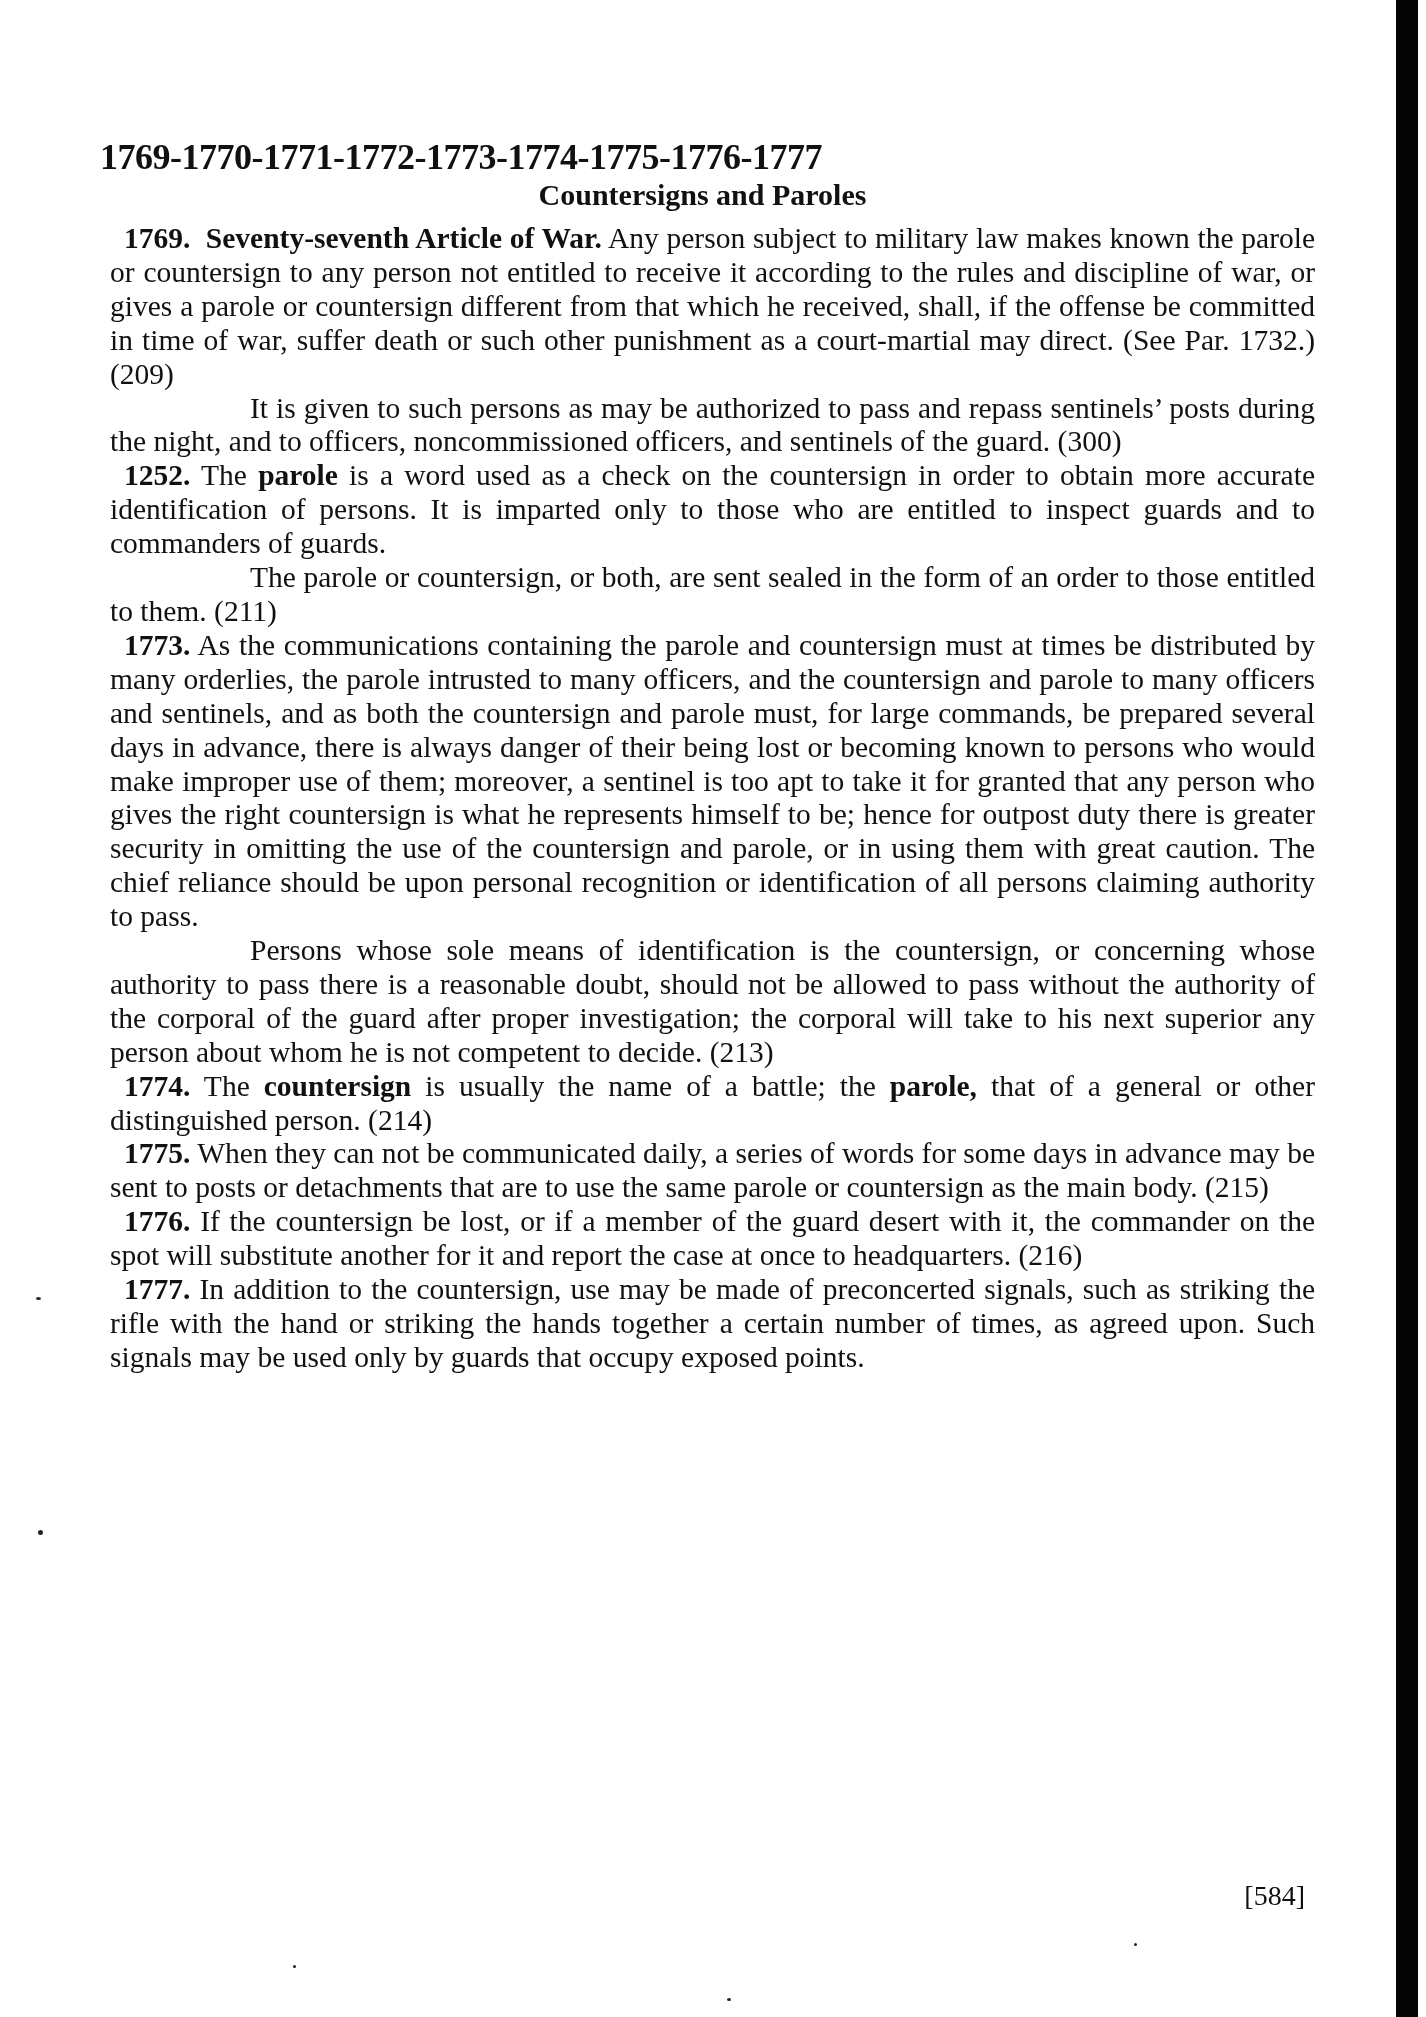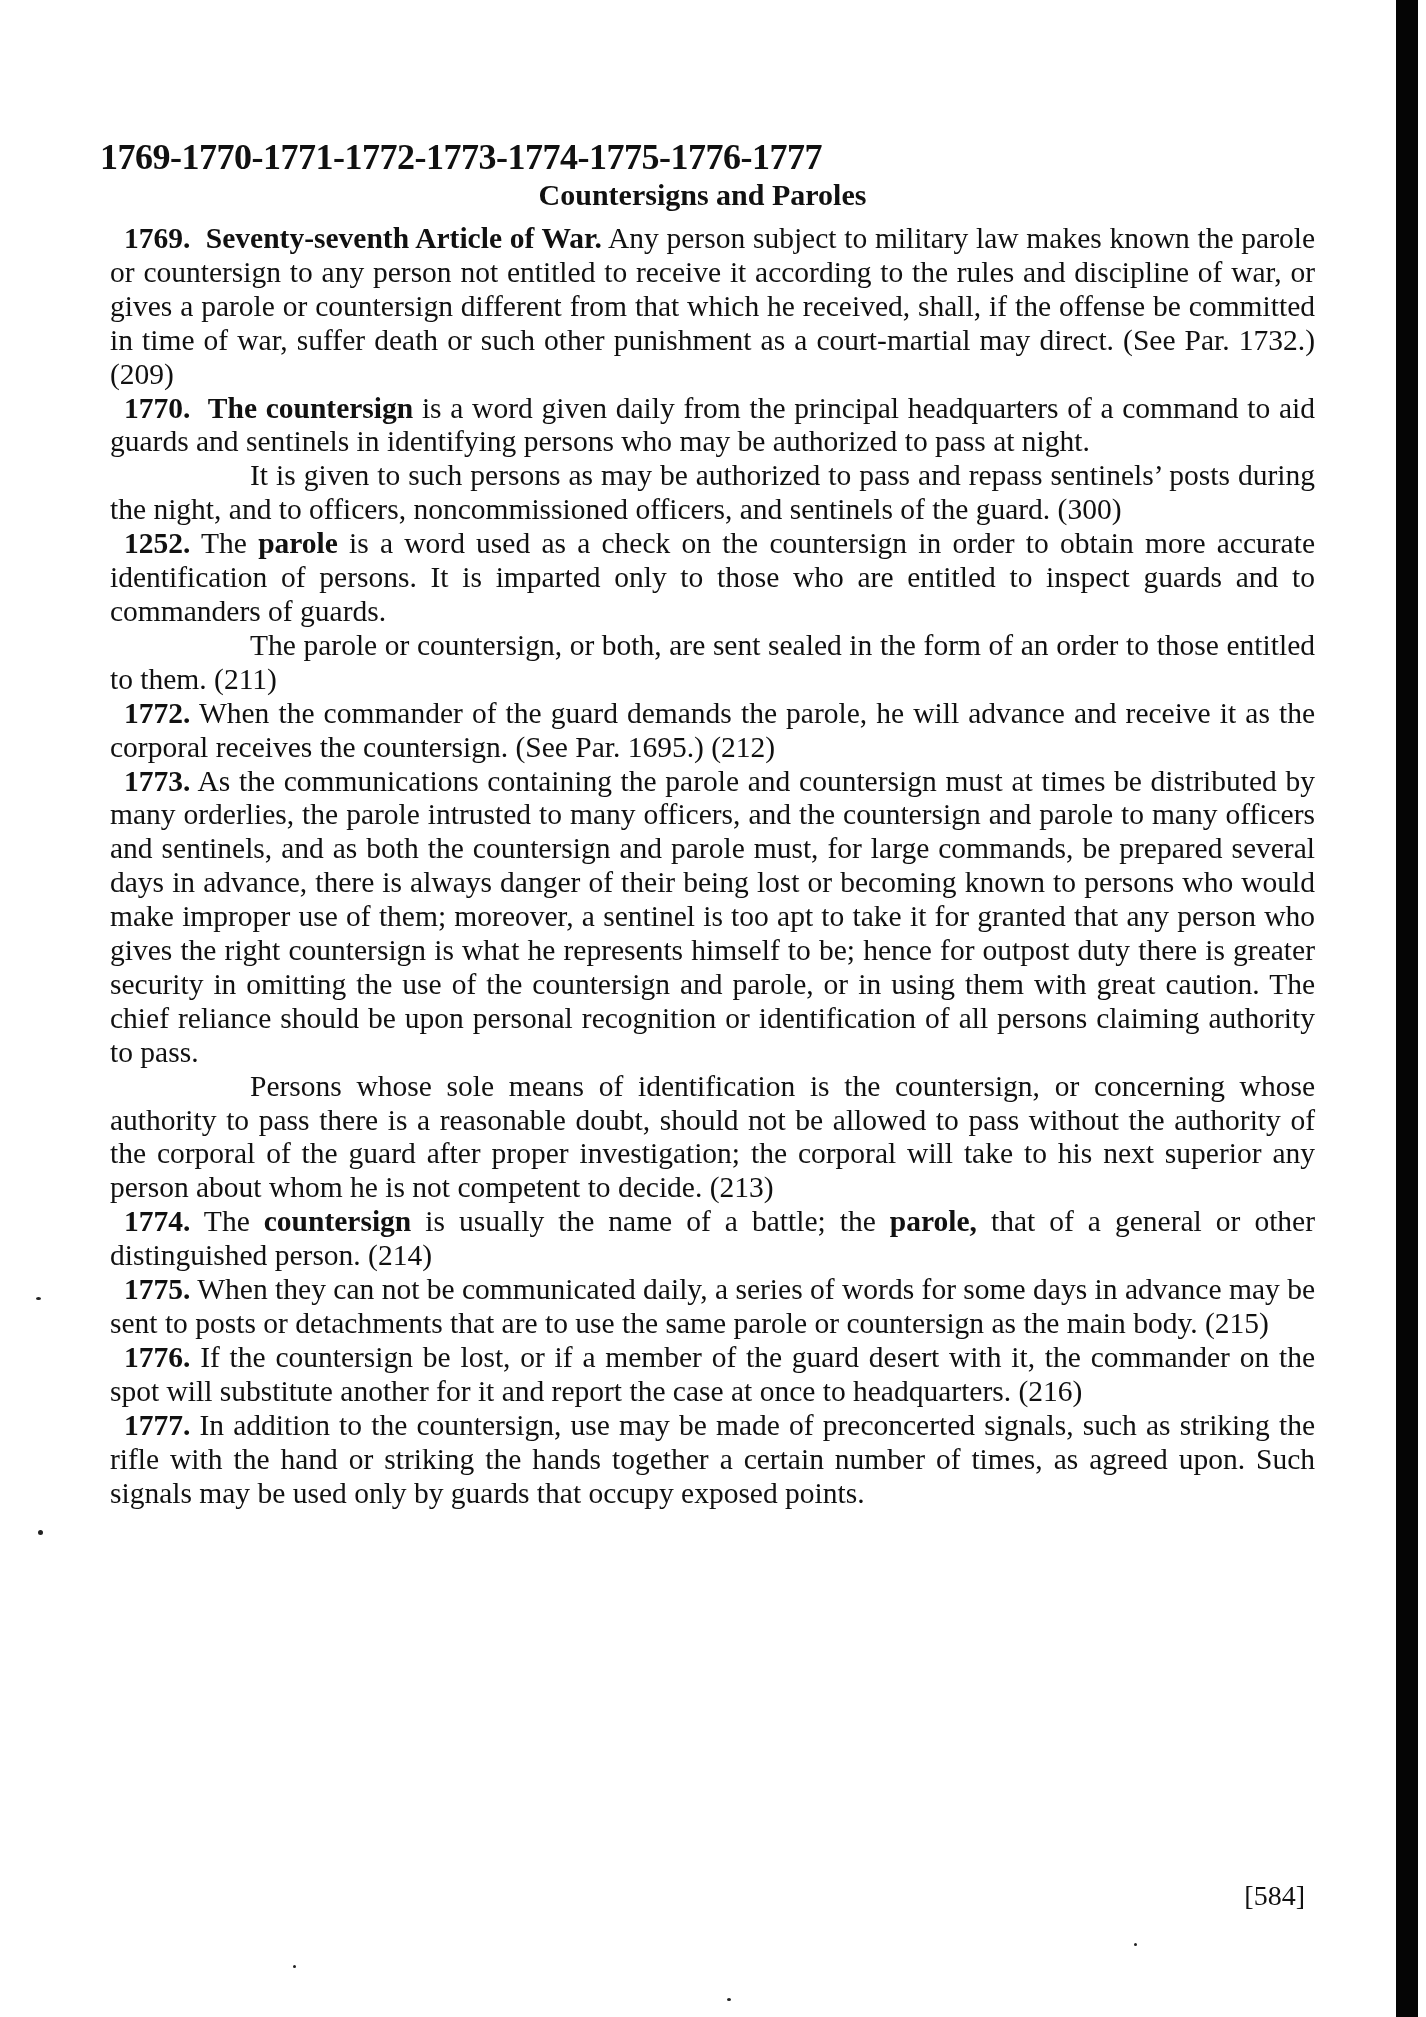--- a/index.html
+++ b/index.html
@@ -25,27 +25,25 @@
 
 <div class="edge-bar"></div>
 
 <div class="page">
   <div class="running-head">1769-1770-1771-1772-1773-1774-1775-1776-1777</div>
   <div class="section-title">Countersigns and Paroles</div>
 
   <div class="body">
     <p class="para"><span class="num">1769.</span>&nbsp; <span class="b">Seventy-seventh Article of War.</span><span> Any person subject to military law makes known the parole or countersign to any person not entitled to receive it according to the rules and discipline of war, or gives a parole or countersign different from that which he received, shall, if the offense be committed in time of war, suffer death or such other punishment as a court-martial may direct.  (See Par. 1732.)  (209)</span></p>
 
-    <p class="para"><span class="num">1770.</span>&nbsp; <span class="b">The countersign</span><span> is a word given daily from the principal headquarters of a command to aid guards and sentinels in identifying persons who may be authorized to pass at night.</span></p>
     <p class="sub">It is given to such persons as may be authorized to pass and repass sentinels’ posts during the night, and to officers, noncommissioned officers, and sentinels of the guard.  (300)</p>
 
     <p class="para"><span class="num">1252.</span><span> The </span><span class="b">parole</span><span> is a word used as a check on the countersign in order to obtain more accurate identification of persons.  It is imparted only to those who are entitled to inspect guards and to commanders of guards.</span></p>
     <p class="sub">The parole or countersign, or both, are sent sealed in the form of an order to those entitled to them.  (211)</p>
 
-    <p class="para"><span class="num">1772.</span><span> When the commander of the guard demands the parole, he will advance and receive it as the corporal receives the countersign.  (See Par. 1695.)  (212)</span></p>
 
     <p class="para"><span class="num">1773.</span><span> As the communications containing the parole and countersign must at times be distributed by many orderlies, the parole intrusted to many officers, and the countersign and parole to many officers and sentinels, and as both the countersign and parole must, for large commands, be prepared several days in advance, there is always danger of their being lost or becoming known to persons who would make improper use of them; moreover, a sentinel is too apt to take it for granted that any person who gives the right countersign is what he represents himself to be; hence for outpost duty there is greater security in omitting the use of the countersign and parole, or in using them with great caution.  The chief reliance should be upon personal recognition or identification of all persons claiming authority to pass.</span></p>
     <p class="sub">Persons whose sole means of identification is the countersign, or concerning whose authority to pass there is a reasonable doubt, should not be allowed to pass without the authority of the corporal of the guard after proper investigation; the corporal will take to his next superior any person about whom he is not competent to decide.  (213)</p>
 
     <p class="para"><span class="num">1774.</span><span> The </span><span class="b">countersign</span><span> is usually the name of a battle; the </span><span class="b">parole,</span><span> that of a general or other distinguished person.  (214)</span></p>
 
     <p class="para"><span class="num">1775.</span><span> When they can not be communicated daily, a series of words for some days in advance may be sent to posts or detachments that are to use the same parole or countersign as the main body.  (215)</span></p>
 
     <p class="para"><span class="num">1776.</span><span> If the countersign be lost, or if a member of the guard desert with it, the commander on the spot will substitute another for it and report the case at once to headquarters.  (216)</span></p>
 

